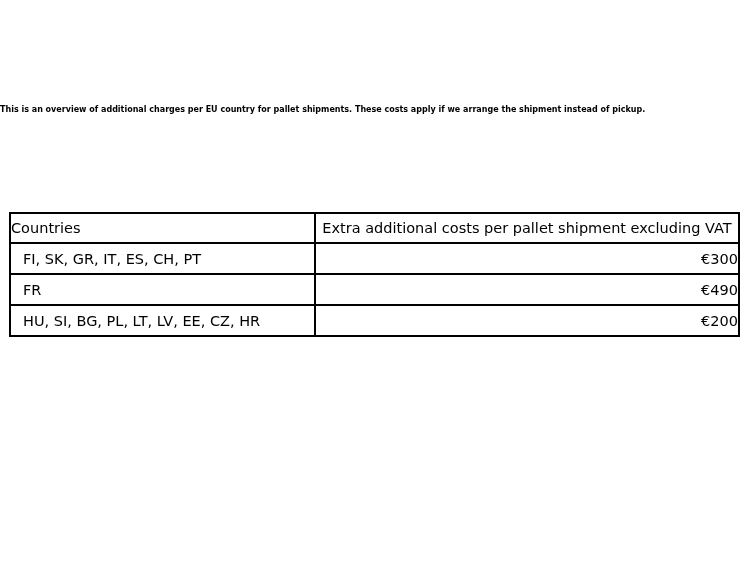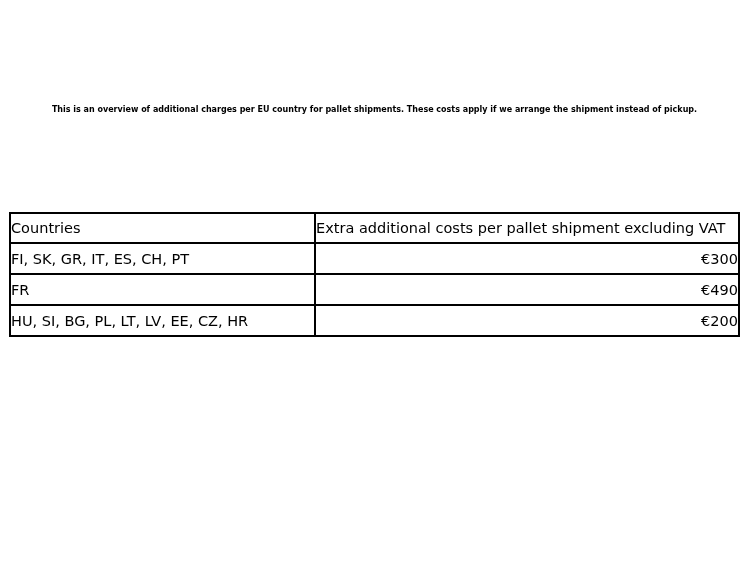--- a/index.html
+++ b/index.html
@@ -13,21 +13,21 @@
     height: 562px;
     background: #ffffff;
     font-family: "DejaVu Sans", sans-serif;
     color: #000000;
     overflow: hidden;
   }
   .intro {
     position: absolute;
     top: 105px;
     left: 0;
-    width: 749px;
+    width: 621px;
     margin: 0;
     text-align: center;
     font-size: 8px;
     font-weight: bold;
     color: #000000;
     white-space: nowrap;
   }
   table.charges-table {
     position: absolute;
     left: 9px;
@@ -43,23 +43,23 @@
     border: 2px solid #000000;
     font-size: 14.5px;
     font-weight: normal;
     color: #000000;
     vertical-align: middle;
     white-space: nowrap;
     overflow: hidden;
     padding: 0;
   }
   table.charges-table th { height: 28px; }
-  table.charges-table td { height: 29px; }
+  table.charges-table td { height: 29px; padding-left: 12px; }
   .th-countries { text-align: left; }
-  .th-costs     { text-align: left; padding-left: 8px; }
+  .th-costs     { text-align: center; padding-left: 8px; }
   .td-countries { text-align: left; padding-left: 31px; }
   .td-cost      { text-align: right; padding-left: 44px; }
 </style>
 </head>
 <body>
 
 <div class="page">
 
   <p class="intro">This is an overview of additional charges per EU country for pallet shipments. These costs apply if we arrange the shipment instead of pickup.</p>
 

